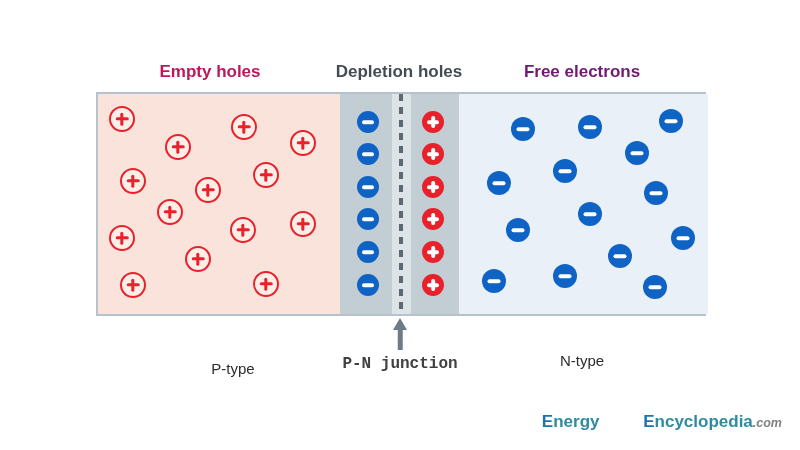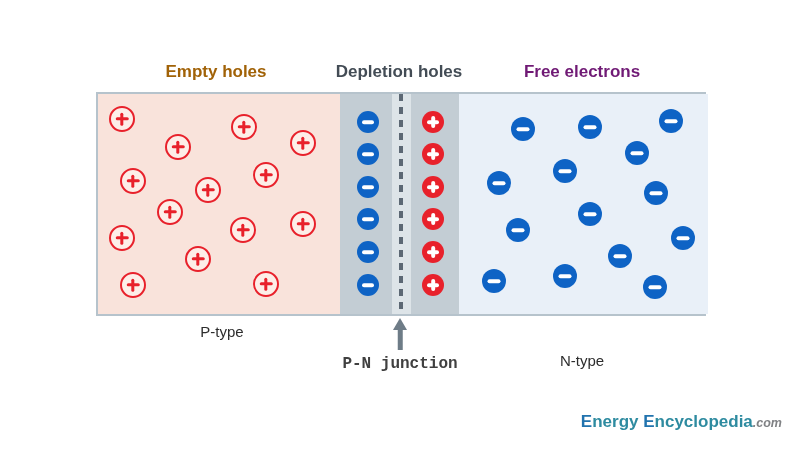--- a/index.html
+++ b/index.html
@@ -15,21 +15,21 @@
 
   
   .top-label {
     position: absolute;
     top: 62px;
     transform: translateX(-50%);
     font-size: 17px;
     font-weight: bold;
     white-space: nowrap;
   }
-  #label-empty-holes   { left: 216px; color: #a16207; }
+  #label-empty-holes   { left: 210px; color: #be185d; }
   #label-depletion     { left: 399px; color: #434c55; }
   #label-free-electrons{ left: 582px; color: #701a75; }
 
   
   #junction-box {
     position: absolute;
     left: 96px; top: 92px;
     width: 610px; height: 224px;
     border: 2px solid #b6c3cc;
     background: #c3cdd4;
@@ -94,21 +94,21 @@
   .ion-pos .bar.v { height: 12px; }
 
   
   .region-label {
     position: absolute;
     top: 323px;
     transform: translateX(-50%);
     font-size: 15px;
     color: #2d2d2d;
   }
-  #label-p-type { left: 222px; }
+  #label-p-type { left: 233px; margin-top: 37px; }
   #label-n-type { left: 582px; margin-top: 29px; }
 
   
   #junction-arrow-head {
     position: absolute;
     left: 400px; top: 318px;
     width: 0; height: 0;
     transform: translateX(-50%);
     border-left: 7px solid rgba(0,0,0,0);
     border-right: 7px solid rgba(0,0,0,0);
@@ -136,20 +136,21 @@
   #logo {
     position: absolute;
     right: 18px; top: 412px;
     font-size: 17px;
     font-weight: bold;
     white-space: nowrap;
   }
   .logo-word {
     display: inline-block;
     color: #2e8ba0;
+    margin-left: 39px;
   }
   .logo-word::first-letter { color: #2173ae; }
   #logo-suffix {
     display: inline-block;
     font-size: 12.5px;
     font-weight: bold;
     color: #808285;
     font-style: italic;
   }
 </style>

